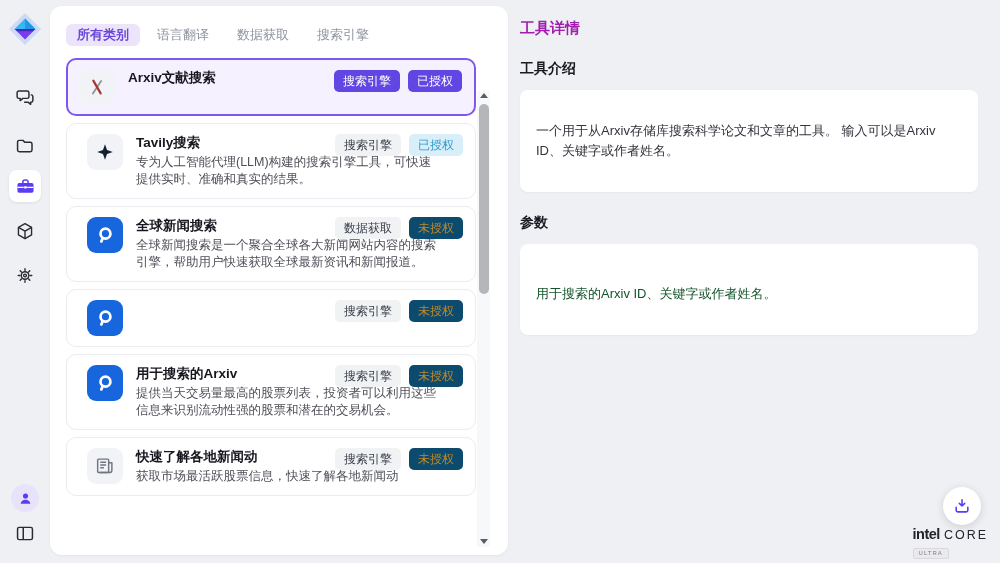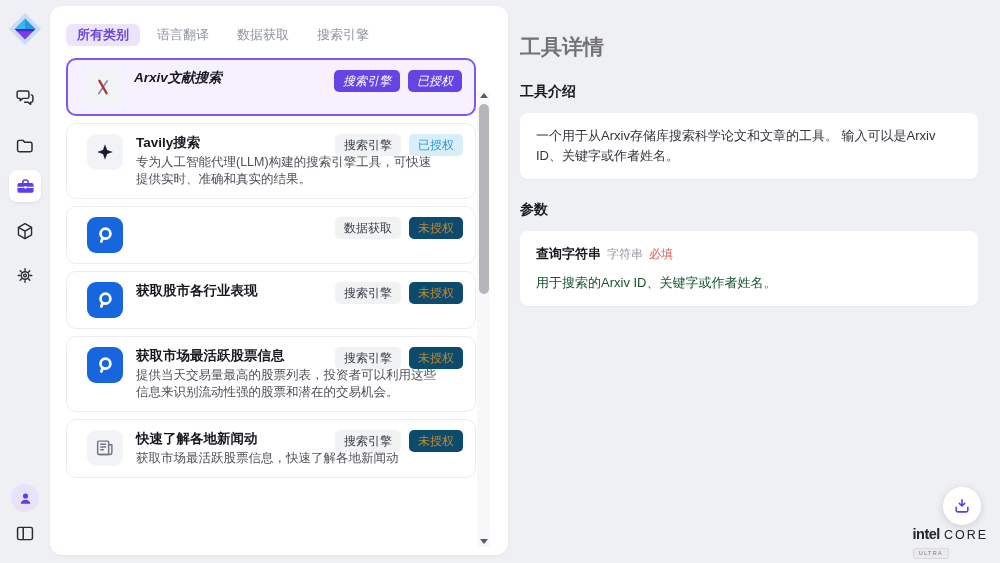--- a/index.html
+++ b/index.html
@@ -34,21 +34,21 @@
   .panel-title { font-size:15px; font-weight:bold; color:#15151c; margin-bottom:15px; }
   .tabs { display:flex; gap:6px; margin-bottom:12px; }
   .tab { font-size:13px; color:#8d93a0; padding:2px 11px; border-radius:6px; cursor:pointer; white-space:nowrap; }
   .tab.active { background:#ece4fa; color:#6b46d9; font-weight:bold; }
 
   .cards { display:flex; flex-direction:column; gap:7px; width:410px; }
   .tool-card {
     position:relative; display:flex; gap:13px; padding:10px 20px;
     border:1px solid #ebecf0; border-radius:10px; background:#fff; cursor:pointer;
   }
-  .tool-card.selected { border:2px solid #7e57ee; background:#f6f1fe; padding:9px 17px;font-style:italic; }
+  .tool-card.selected { border:2px solid #7e57ee; background:#f6f1fe; padding:9px 11px; }
   .tool-icon {
     width:36px; height:36px; border-radius:9px; background:#f2f3f6;
     display:flex; align-items:center; justify-content:center; flex:none;
   }
   .tool-icon.blue { background:#1866dd; }
   .tool-title { font-size:13.5px; font-weight:bold; color:#17171f; line-height:18px; margin-bottom:2px; }
   .tool-desc  { font-size:12.5px; color:#4e4f58; line-height:17px; max-width:300px; }
   .badges { position:absolute; top:10px; right:12px; display:flex; gap:8px; }
   .badge { font-size:12px; line-height:1; padding:5px 9px; border-radius:5px; white-space:nowrap; }
   .badge.cat        { background:#f1f2f4; color:#3c414c; }
@@ -59,24 +59,24 @@
 
   
   .scrollbar { position:absolute; right:18px; top:84px; bottom:8px; width:13px; background:#f7f8f9; border-radius:3px; }
   .sb-thumb { position:absolute; top:14px; left:1.5px; width:10px; height:190px; background:#b4b6ba; border-radius:5px; cursor:pointer; }
   .sb-up, .sb-down { position:absolute; left:50%; transform:translateX(-50%); width:0; height:0; cursor:pointer; }
   .sb-up   { top:3px; border-left:4px solid transparent; border-right:4px solid transparent; border-bottom:5px solid #5a5c63; }
   .sb-down { bottom:3px; border-left:4px solid transparent; border-right:4px solid transparent; border-top:5px solid #5a5c63; }
 
   
   .detail { position:absolute; left:520px; top:0; width:458px; }
-  .detail-title { font-size:21px; font-weight:bold; color:#737373; margin-top:33px; }
+  .detail-title { font-size:15px; font-weight:bold; color:#a21caf; margin-top:19px; }
   .section-heading { font-size:14px; font-weight:bold; color:#1a1a22; margin-top:22px; margin-bottom:12px; }
   .white-card {
-    background:#fff; border-radius:8px; padding:13px 16px;
+    background:#fff; border-radius:8px; padding:31px 16px;
     font-size:13px; color:#33343c; line-height:20px;
     box-shadow:0 1px 2px rgba(20,20,40,.04);
   }
   .param-head { display:flex; align-items:baseline; gap:6px; }
   .param-name { font-size:13px; font-weight:bold; color:#17171f; }
   .param-type { font-size:12px; color:#9094a0; }
   .param-req  { font-size:12px; color:#e0574f; }
   .param-desc { margin-top:9px; font-size:13px; color:#14532d; }
 
   
@@ -196,51 +196,54 @@
       </div>
     </div>
 
     <div class="tool-card">
       <div class="tool-icon blue">
         <svg width="22" height="22" viewBox="0 0 24 24" fill="none" stroke="#ffffff" stroke-linecap="round">
           <circle cx="12.5" cy="10.5" r="5.4" stroke-width="3"></circle>
           <path d="M9.5 15.2L8 19" stroke-width="3"></path>
         </svg>
       </div>
+      <div class="tool-body">
+        <div class="tool-title">全球新闻搜索</div>
+        <p class="tool-desc">全球新闻搜索是一个聚合全球各大新闻网站内容的搜索引擎，帮助用户快速获取全球最新资讯和新闻报道。</p>
+      </div>
       <div class="badges">
         <span class="badge cat">数据获取</span>
         <span class="badge auth-no">未授权</span>
       </div>
     </div>
 
     <div class="tool-card">
       <div class="tool-icon blue">
         <svg width="22" height="22" viewBox="0 0 24 24" fill="none" stroke="#ffffff" stroke-linecap="round">
           <circle cx="12.5" cy="10.5" r="5.4" stroke-width="3"></circle>
           <path d="M9.5 15.2L8 19" stroke-width="3"></path>
         </svg>
       </div>
       <div class="tool-body">
-        <div class="tool-title">获取股市各行业表现</div>
       </div>
       <div class="badges">
         <span class="badge cat">搜索引擎</span>
         <span class="badge auth-no">未授权</span>
       </div>
     </div>
 
     <div class="tool-card">
       <div class="tool-icon blue">
         <svg width="22" height="22" viewBox="0 0 24 24" fill="none" stroke="#ffffff" stroke-linecap="round">
           <circle cx="12.5" cy="10.5" r="5.4" stroke-width="3"></circle>
           <path d="M9.5 15.2L8 19" stroke-width="3"></path>
         </svg>
       </div>
       <div class="tool-body">
-        <div class="tool-title">获取市场最活跃股票信息</div>
+        <div class="tool-title">用于搜索的Arxiv</div>
         <p class="tool-desc">提供当天交易量最高的股票列表，投资者可以利用这些信息来识别流动性强的股票和潜在的交易机会。</p>
       </div>
       <div class="badges">
         <span class="badge cat">搜索引擎</span>
         <span class="badge auth-no">未授权</span>
       </div>
     </div>
 
     <div class="tool-card">
       <div class="tool-icon">
@@ -272,25 +275,20 @@
 <section class="detail">
   <h1 class="detail-title">工具详情</h1>
 
   <h2 class="section-heading">工具介绍</h2>
   <div class="white-card">
     <span>一个用于从Arxiv存储库搜索科学论文和文章的工具。 输入可以是Arxiv ID、关键字或作者姓名。</span>
   </div>
 
   <h2 class="section-heading">参数</h2>
   <div class="white-card">
-    <div class="param-head">
-      <span class="param-name">查询字符串</span>
-      <span class="param-type">字符串</span>
-      <span class="param-req">必填</span>
-    </div>
     <p class="param-desc">用于搜索的Arxiv ID、关键字或作者姓名。</p>
   </div>
 </section>
 
 <button class="fab">
   <svg width="20" height="20" viewBox="0 0 24 24" fill="none" stroke="#5b3df0" stroke-width="1.9" stroke-linecap="round" stroke-linejoin="round">
     <path d="M12 4.5v7.5M12 12l-3.2-3.2M12 12l3.2-3.2"></path>
     <path d="M5 13.5V17a2 2 0 0 0 2 2h10a2 2 0 0 0 2-2v-3.5"></path>
   </svg>
 </button>

